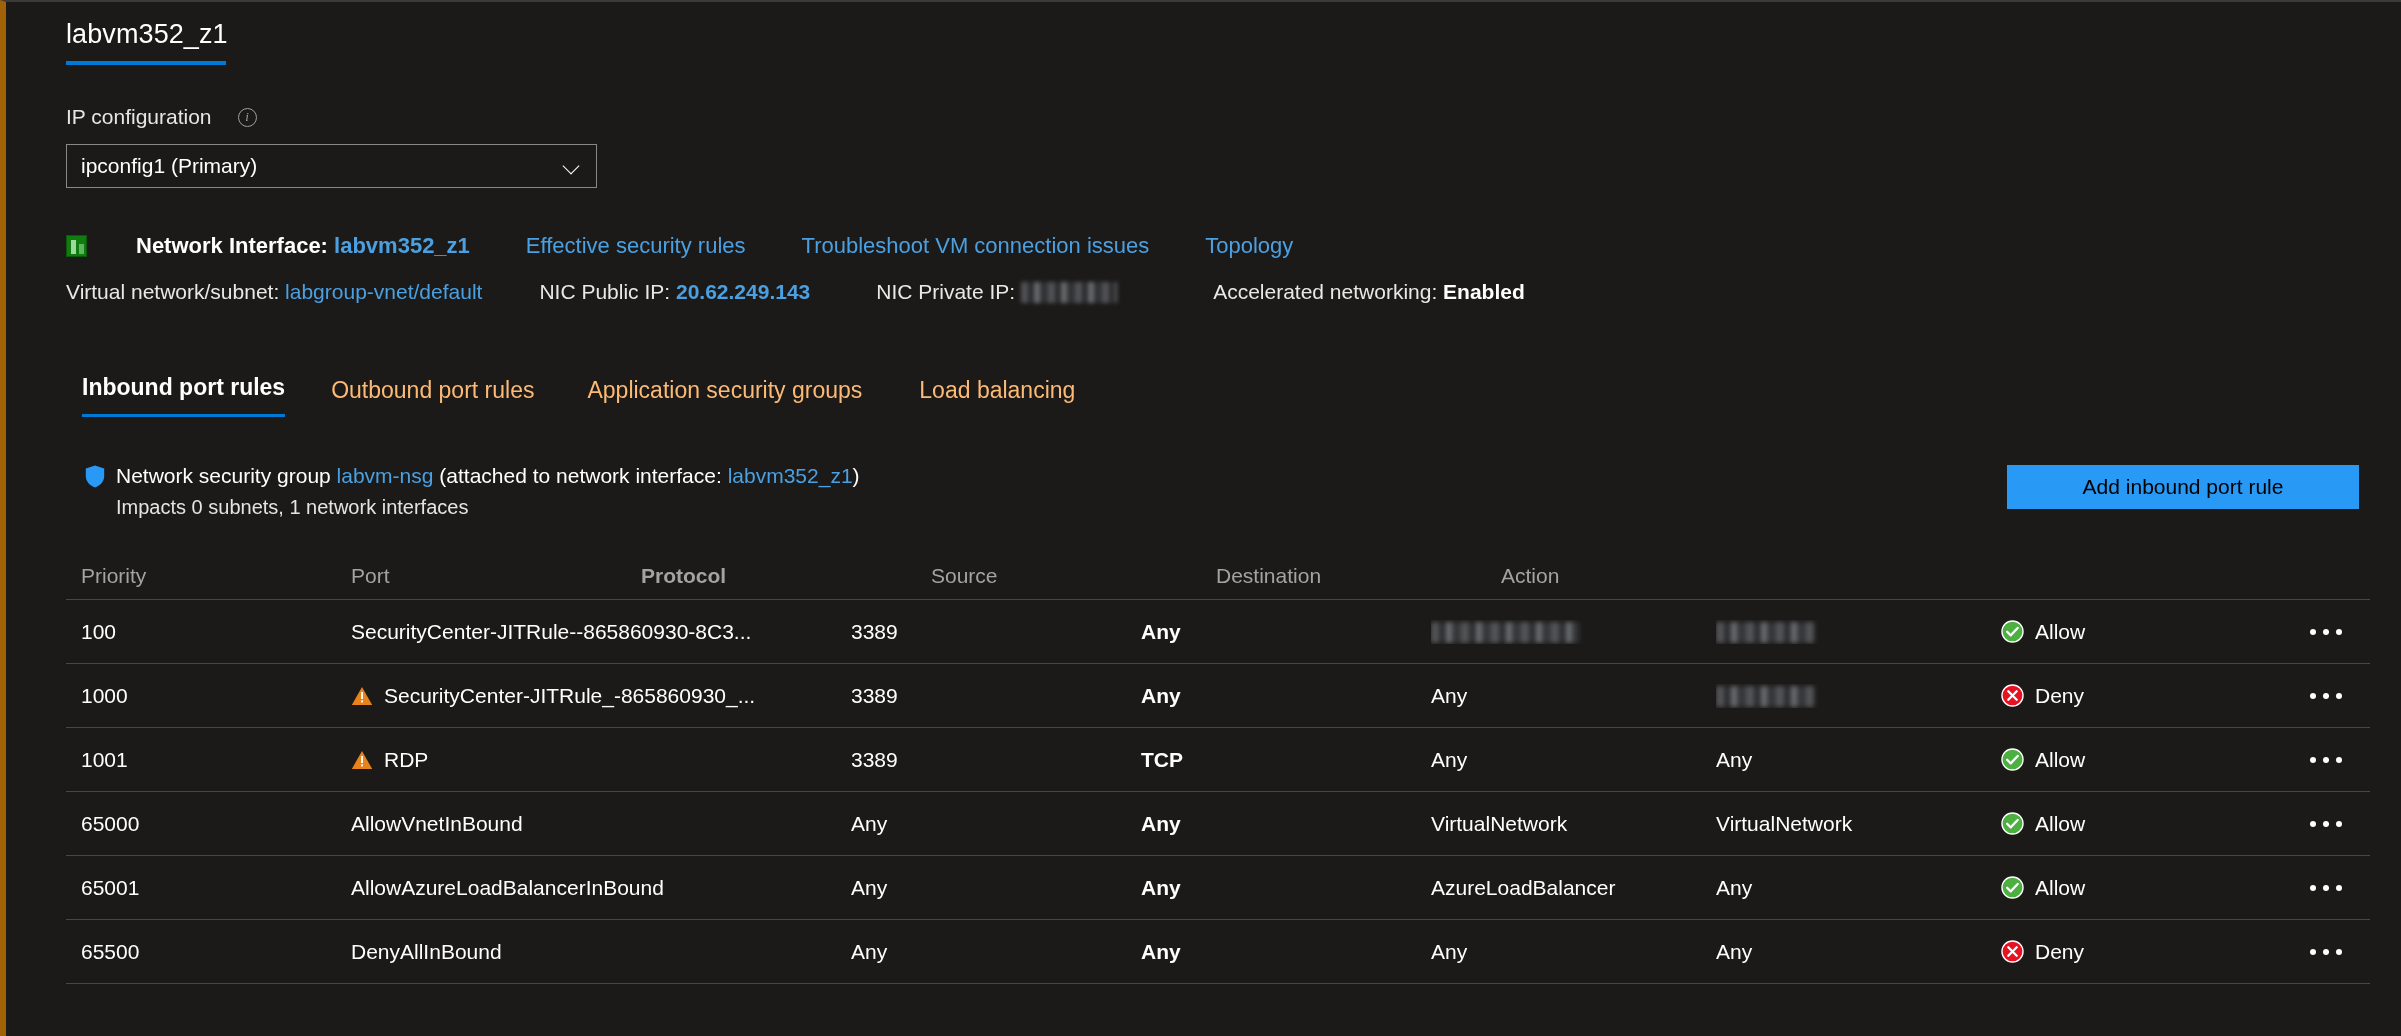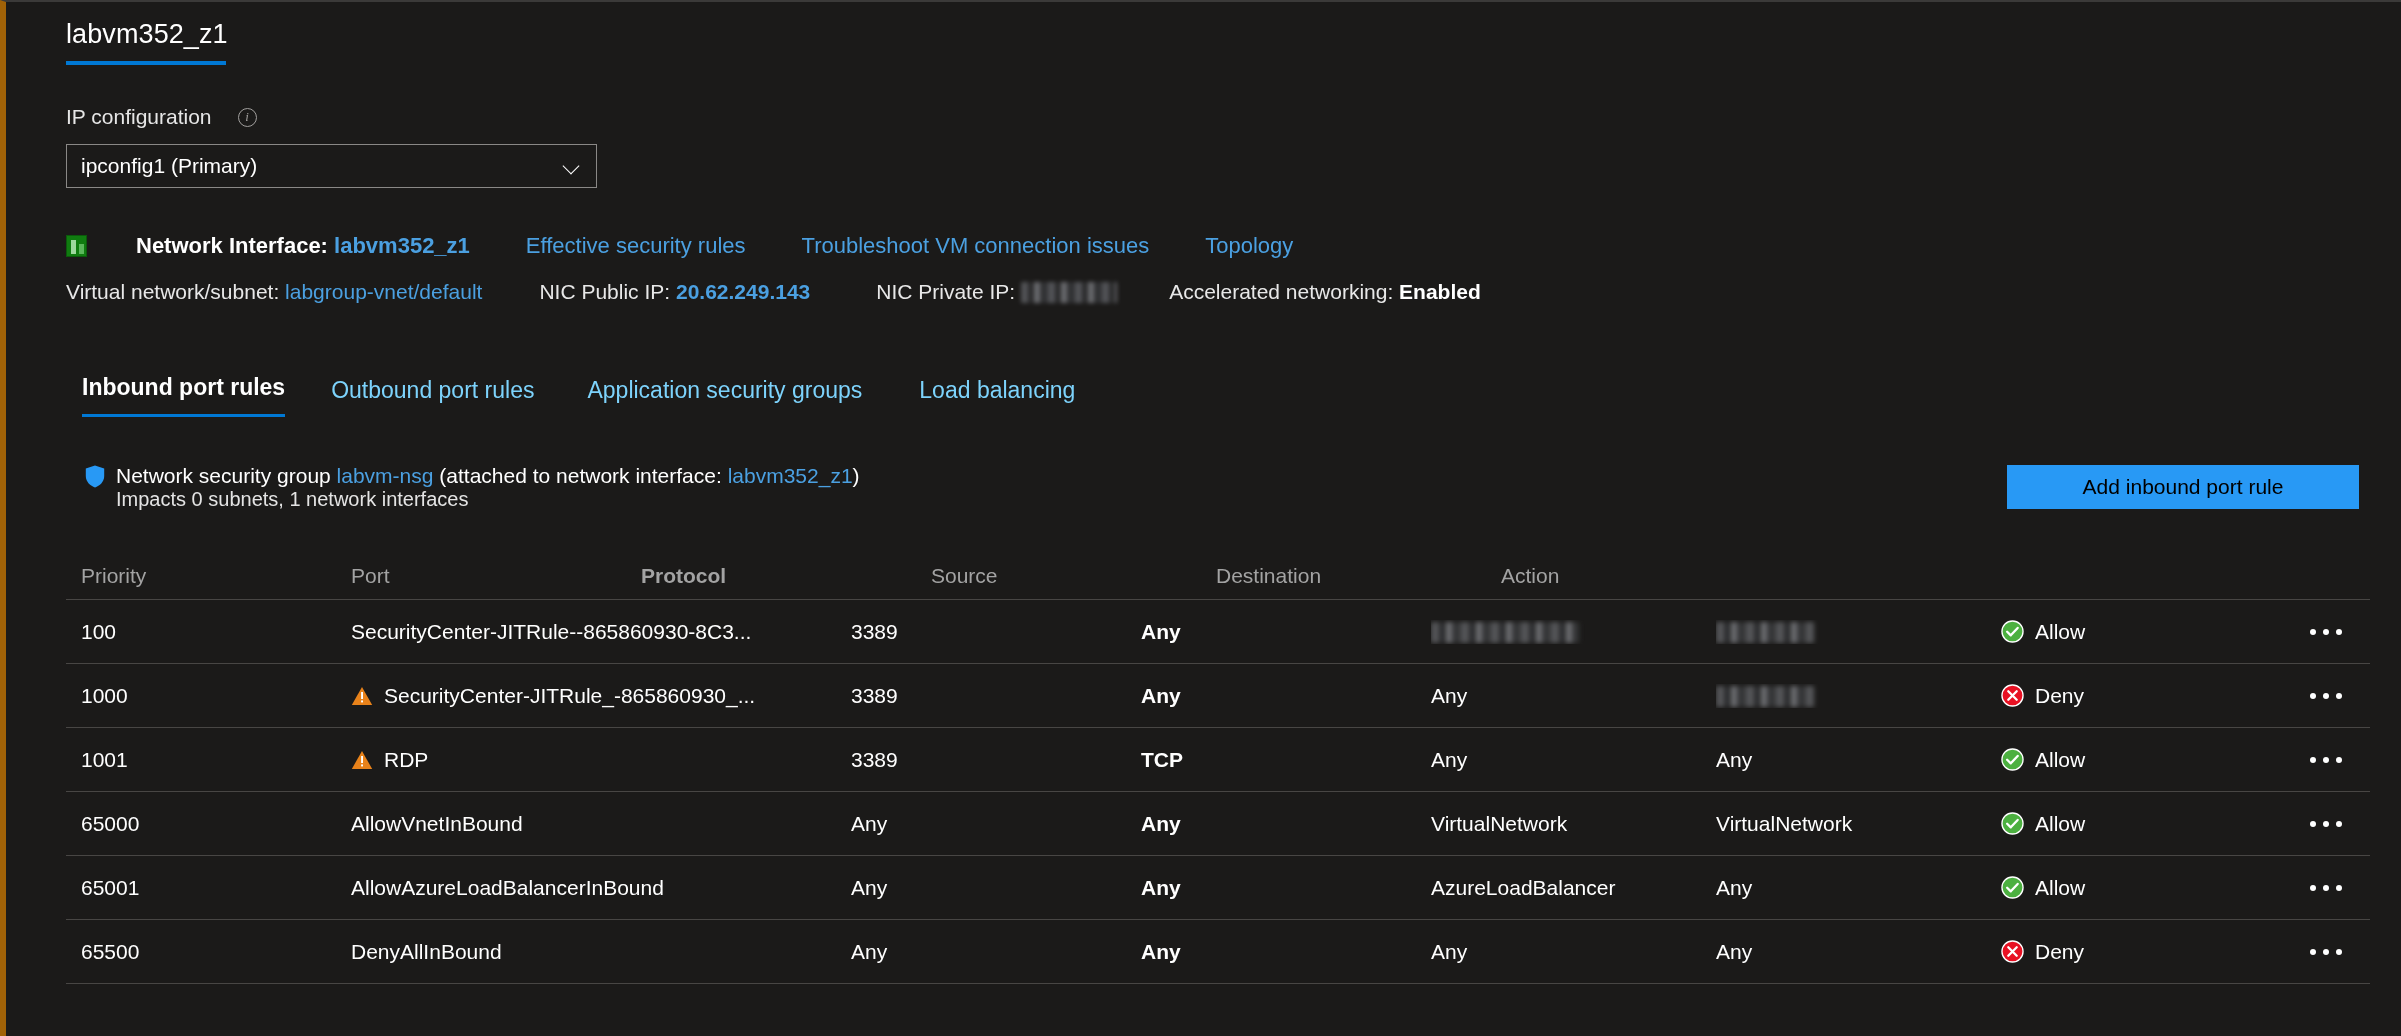--- a/index.html
+++ b/index.html
@@ -95,53 +95,53 @@
 
   
   .meta-line {
     position: absolute; left: 60px; top: 278px;
     display: flex; align-items: center;
     font-size: 21px; color: #e8e8e8;
   }
   .meta-item { display: flex; align-items: center; white-space: nowrap; }
   .meta-gap-1 { margin-right: 57px; }
   .meta-gap-2 { margin-right: 66px; }
-  .meta-gap-3 { margin-right: 52px; }
+  .meta-gap-3 { margin-right: 96px; }
   .meta-key { color: #e8e8e8; text-align: center; }
   .meta-bold { font-weight: 700; color: #ffffff; }
   .redacted {
     display: inline-block; margin-left: 6px;
     height: 21px; width: 96px; vertical-align: middle;
     background:
       repeating-linear-gradient(90deg, #55565a 0 7px, #2c2c2d 7px 13px, #6d6e72 13px 19px, #333436 19px 27px),
       #3a3b3d;
     filter: blur(2.2px);
     opacity: .95;
     border-radius: 1px;
   }
 
   
   .subtabs {
     position: absolute; left: 76px; top: 372px;
     display: flex; align-items: flex-end; gap: 0;
   }
   .subtab {
-    font-size: 23px; color: #7dd3fc;
+    font-size: 23px; color: #fdba74;
     padding-bottom: 13px; cursor: pointer; white-space: nowrap;
   }
   .subtab.active { font-weight: 700; color: #ffffff; border-bottom: 3px solid #0078d4; }
   .st-gap-1 { margin-right: 46px; }
   .st-gap-2 { margin-right: 53px; }
   .st-gap-3 { margin-right: 57px; }
 
   
   .nsg-block { position: absolute; left: 79px; top: 462px; }
   .nsg-row1 { display: flex; align-items: center; font-size: 21px; }
   .shield-icon { width: 20px; height: 23px; margin-right: 11px; flex: none; }
-  .nsg-row2 { margin-left: 31px; font-size: 20px; color: #e4e4e4; }
+  .nsg-row2 { margin-top: 8px; margin-left: 31px; font-size: 20px; color: #e4e4e4; }
 
   .add-btn {
     position: absolute; right: 42px; top: 463px;
     width: 352px; height: 44px;
     background: #2899f5;
     color: #000000;
     font-size: 21px; font-weight: 400;
     display: flex; align-items: center; justify-content: center;
     border: none; cursor: pointer;
     font-family: "Liberation Sans", sans-serif;

